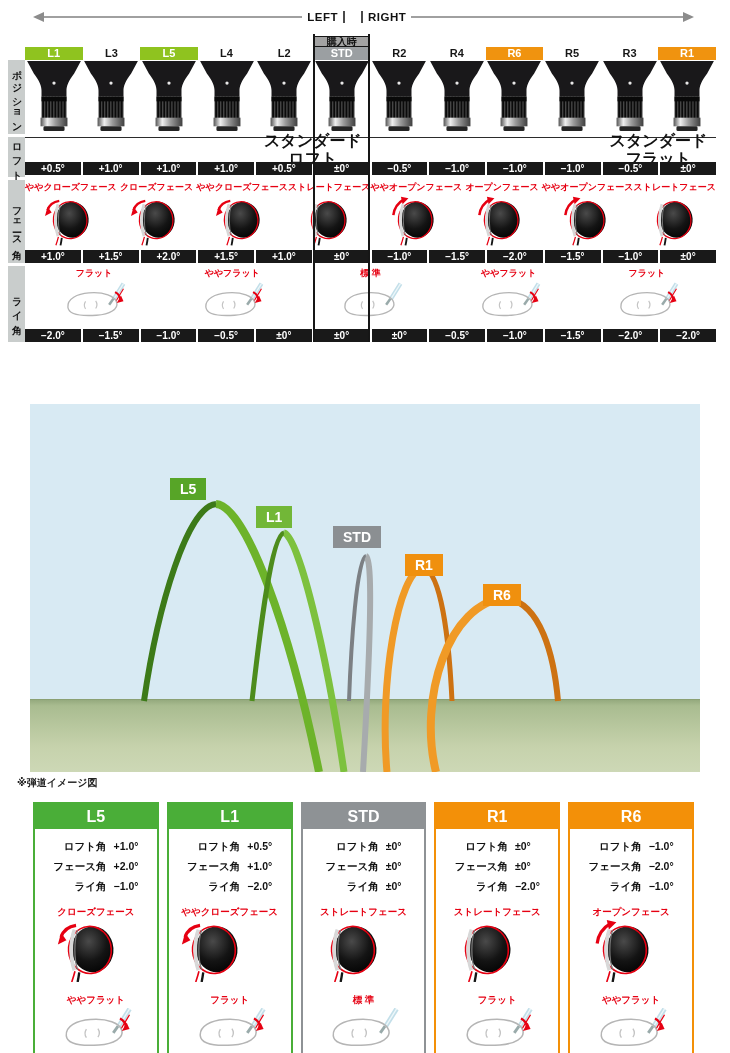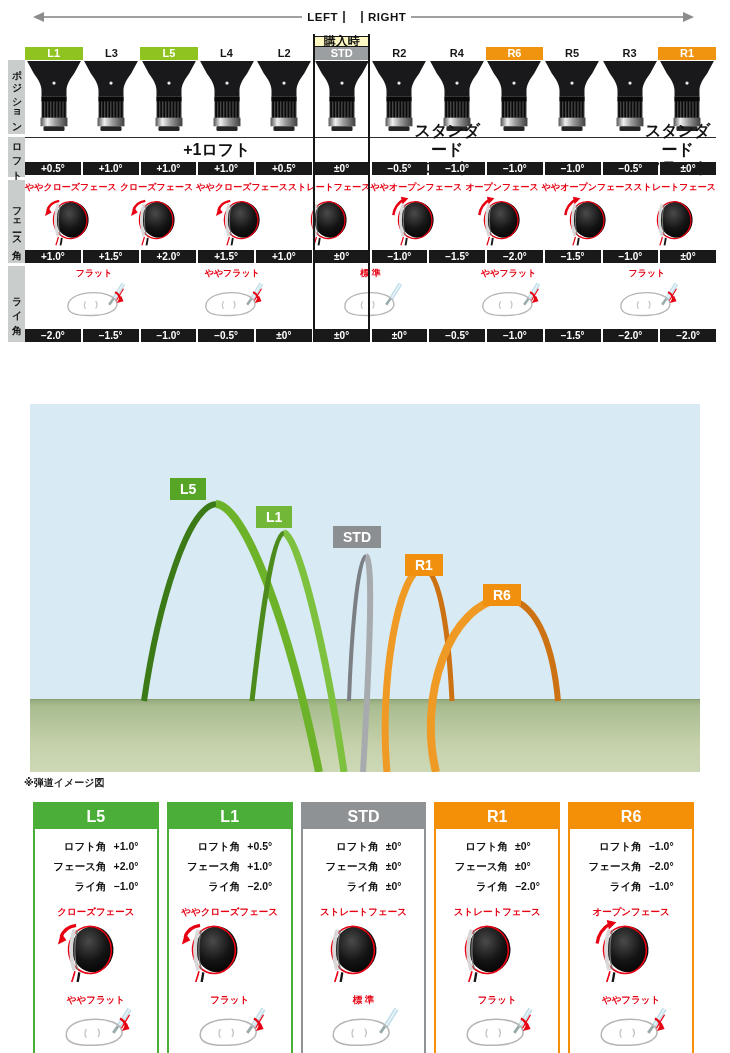--- a/index.html
+++ b/index.html
@@ -21,21 +21,21 @@
   .adjust{position:relative;margin:6px 14px 0 8px;width:708px;}
   .trow{display:flex;margin-bottom:3px;}
   .trow.tight{margin-bottom:0;}
   .scell{width:17px;min-width:17px;background:#c9cdcc;display:flex;align-items:center;justify-content:center;}
   .scell.empty{background:transparent;}
   .scell span{writing-mode:vertical-rl;font-size:10px;font-weight:bold;letter-spacing:2px;color:#111;}
   .tcontent{flex:1;}
 
   .tabs{display:flex;}
   .tabcell{flex:1;display:flex;flex-direction:column;justify-content:flex-end;height:26px;}
-  .purchase{display:none;border:1.5px solid #161616;background:#fef9c3;font-size:12px;font-weight:bold;text-align:center;line-height:9px;height:11px;box-sizing:border-box;color:#111;margin-top:42px;}
+  .purchase{display:none;border:1.5px solid #161616;background:#a3a3a3;font-size:10px;font-weight:bold;text-align:center;line-height:9px;height:11px;box-sizing:border-box;color:#111;margin-top:42px;}
   .tabcell[data-variant="std"] .purchase{display:block;}
   .tab{height:13px;line-height:13px;text-align:center;font-size:11px;font-weight:bold;color:#161616;}
   .tabcell[data-variant="green"] .tab{background:#8fc31f;color:#fff;}
   .tabcell[data-variant="orange"] .tab{background:#f0930f;color:#fff;}
   .tabcell[data-variant="std"] .tab{background:#9b9fa2;color:#fff;}
 
   .hoselrow{display:flex;}
   .hcell{flex:1;display:flex;justify-content:center;align-items:flex-end;height:74px;}
   .hosel-ic{width:54px;height:73px;}
 
@@ -69,21 +69,21 @@
   
   .traj{position:relative;margin:62px 30px 0;width:670px;height:368px;background:#d8eaf3;overflow:hidden;}
   .ground{position:absolute;left:0;right:0;bottom:0;height:72px;background:linear-gradient(180deg,#95aa7e 0,#a9bc90 8%,#c6d2ac 65%,#cdd8b6 100%);border-top:1px solid #8aa073;}
   .curves{position:absolute;left:0;top:0;}
   .tlabel{position:absolute;color:#fff;font-weight:bold;font-size:14px;line-height:20px;padding:1px 10px;}
   .tlabel.p0{left:140px;top:74px;background:#57a527;}
   .tlabel.p1{left:226px;top:102px;background:#72b737;}
   .tlabel.p2{left:303px;top:122px;background:#8b8f92;}
   .tlabel.p3{left:375px;top:150px;background:#f0900e;}
   .tlabel.p4{left:453px;top:180px;background:#f0900e;}
-  .note{margin:4px 0 0 24px;font-size:10px;font-weight:bold;color:#222;}
+  .note{margin:4px 0 0 17px;font-size:10px;font-weight:bold;color:#222;}
 
   
   .cards{display:flex;gap:8px;margin:12px 36px 0 33px;}
   .card{flex:1;border:2px solid #999;background:#fff;}
   .card-head{height:25px;line-height:25px;text-align:center;color:#fff;font-size:16px;font-weight:bold;background:#999;}
   .card-body{padding:11px 4px 10px;display:flex;flex-direction:column;align-items:center;}
   .specs{display:grid;grid-template-columns:auto auto;column-gap:7px;row-gap:6px;}
   .spec-l{text-align:right;font-size:10.5px;font-weight:bold;color:#111;}
   .spec-v{text-align:left;font-size:10.5px;font-weight:bold;color:#111;}
   .card .rlabel{margin-top:12px;font-size:9.5px;}
@@ -347,21 +347,20 @@
 
     <div class="trow">
       <div class="scell">
           <span>ロフト</span>
         </div>
       <div class="tcontent loftwrap">
         <div class="loftrow">
 
             <div class="lcell" data-span="1"></div>
 
-            <div class="lcell" data-span="3">+1ロフト</div>
 
             <div class="lcell" data-span="1"></div>
 
             <div class="lcell" data-span="1">スタンダード
 ロフト</div>
 
             <div class="lcell" data-span="1"></div>
 
 
             <div class="lcell" data-span="1"></div>

